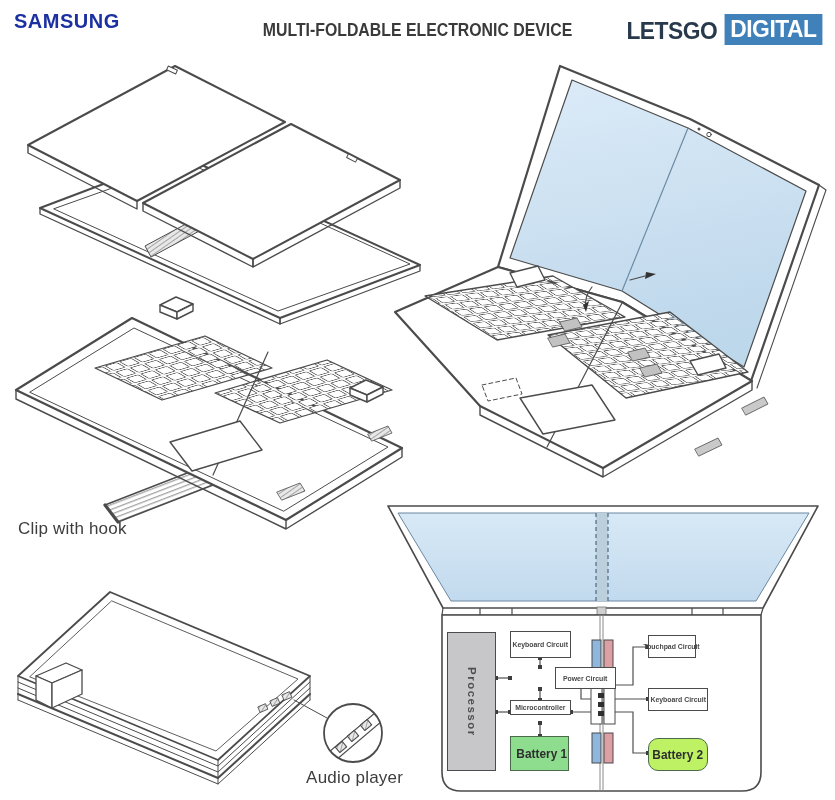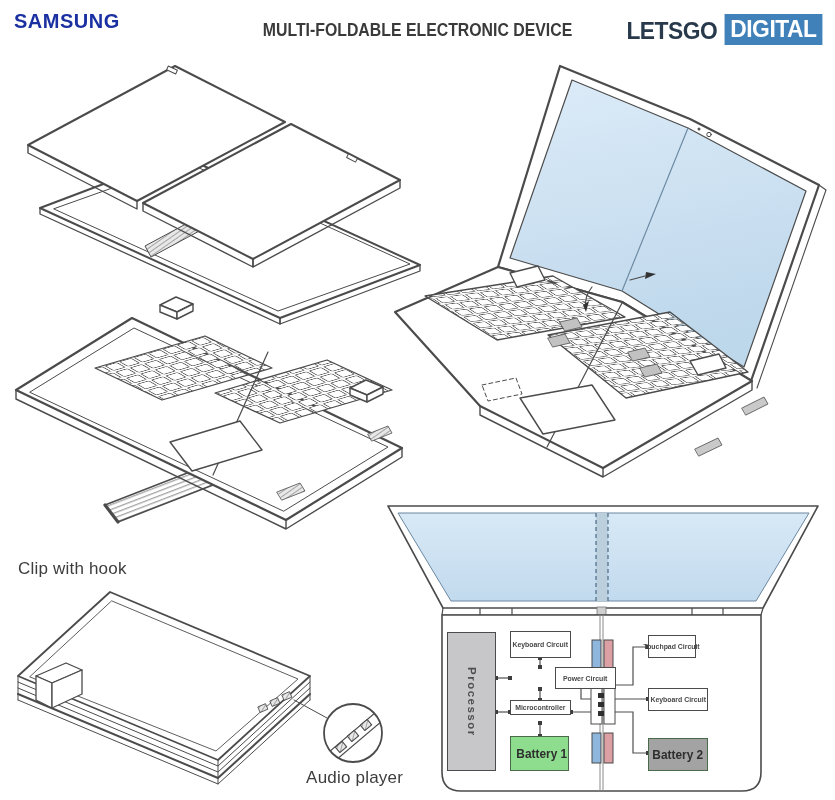--- a/index.html
+++ b/index.html
@@ -10,39 +10,39 @@
              color:#1b31a2;letter-spacing:0.5px;transform:scaleY(1.02);transform-origin:left top;}
   .hdr-title{position:absolute;left:0;right:0;top:20px;text-align:center;font-size:18px;
              font-weight:bold;color:#3a3a3a;transform:scaleX(0.88);letter-spacing:0px;}
   .hdr-pub{position:absolute;right:10px;top:14px;display:flex;align-items:flex-end;}
   .pub-letsgo{color:#27394b;font-size:24px;font-weight:bold;letter-spacing:-0.5px;
               transform:scaleX(0.95);margin-right:3px;}
   .pub-digital{background:#4181ba;color:#ffffff;font-size:24px;font-weight:bold;
                padding:1px 6px 2px 6px;letter-spacing:-0.5px;transform:scaleX(0.95);}
   
   .caption{position:absolute;font-size:17px;color:#3d3d3d;letter-spacing:0.2px;}
-  .cap-clip{left:18px;top:519px;margin-top:40px;}
+  .cap-clip{left:18px;top:519px;}
   .cap-audio{left:303px;top:768px;width:100px;text-align:right;}
   
   .schematic{position:absolute;left:385px;top:500px;width:450px;height:300px;}
   .schematic svg{position:absolute;left:0;top:0;}
   .blk{position:absolute;border:1.4px solid #4b4b4b;background:#fff;display:flex;
        align-items:center;justify-content:center;font-size:7.5px;font-weight:bold;
        color:#474747;white-space:nowrap;box-sizing:border-box;}
   .blk .t{transform:scaleX(0.92);}
   .blk-processor{left:62px;top:132px;width:49px;height:139px;background:#c7c7c9;}
   .blk-processor .t{writing-mode:vertical-rl;transform:none;font-size:11.5px;
                     letter-spacing:1.5px;color:#4e4e4e;font-weight:bold;}
   .blk-kbl{left:125px;top:131px;width:61px;height:27px;}
   .blk-power{left:125px;top:167px;width:61px;height:22px;margin-left:45px;}
   .blk-micro{left:125px;top:200px;width:61px;height:15px;}
   .blk-bat1{left:125px;top:236px;width:59px;height:35px;background:#8edc8e;border-color:#4a6b4a;justify-content:flex-end;}
   .blk-touch{left:263px;top:135px;width:48px;height:23px;}
   .blk-kbr{left:263px;top:188px;width:60px;height:23px;}
-  .blk-bat2{left:263px;top:238px;width:60px;height:33px;background:#a3a3a3;border-color:#4a6b4a;}
+  .blk-bat2{left:263px;top:238px;width:60px;height:33px;background:#bef264;border-color:#4a6b4a;border-radius:10px;}
   .blk-bat1 .t,.blk-bat2 .t{font-size:12.5px;color:#2e2e2e;transform:scaleX(0.95);}
 </style>
 </head>
 <body>
 
 <div class="page">
 
   <div class="hdr-brand">SAMSUNG</div>
   <div class="hdr-title">MULTI-FOLDABLE ELECTRONIC DEVICE</div>
   <div class="hdr-pub">

